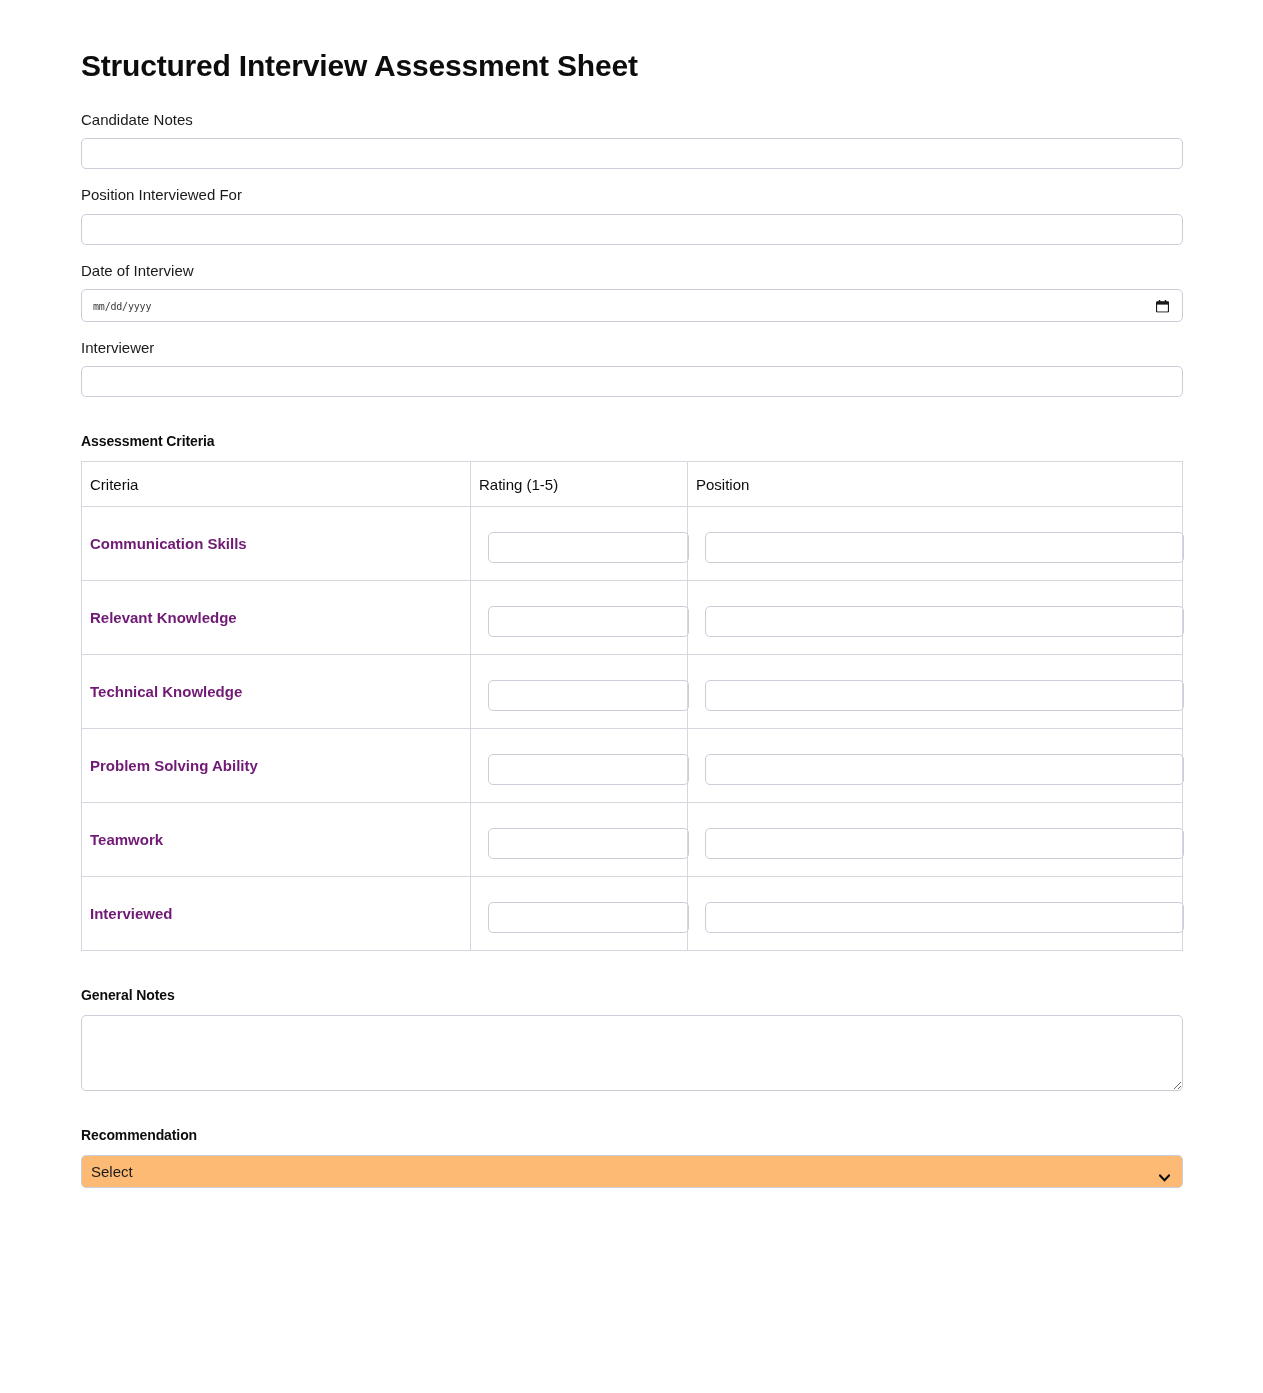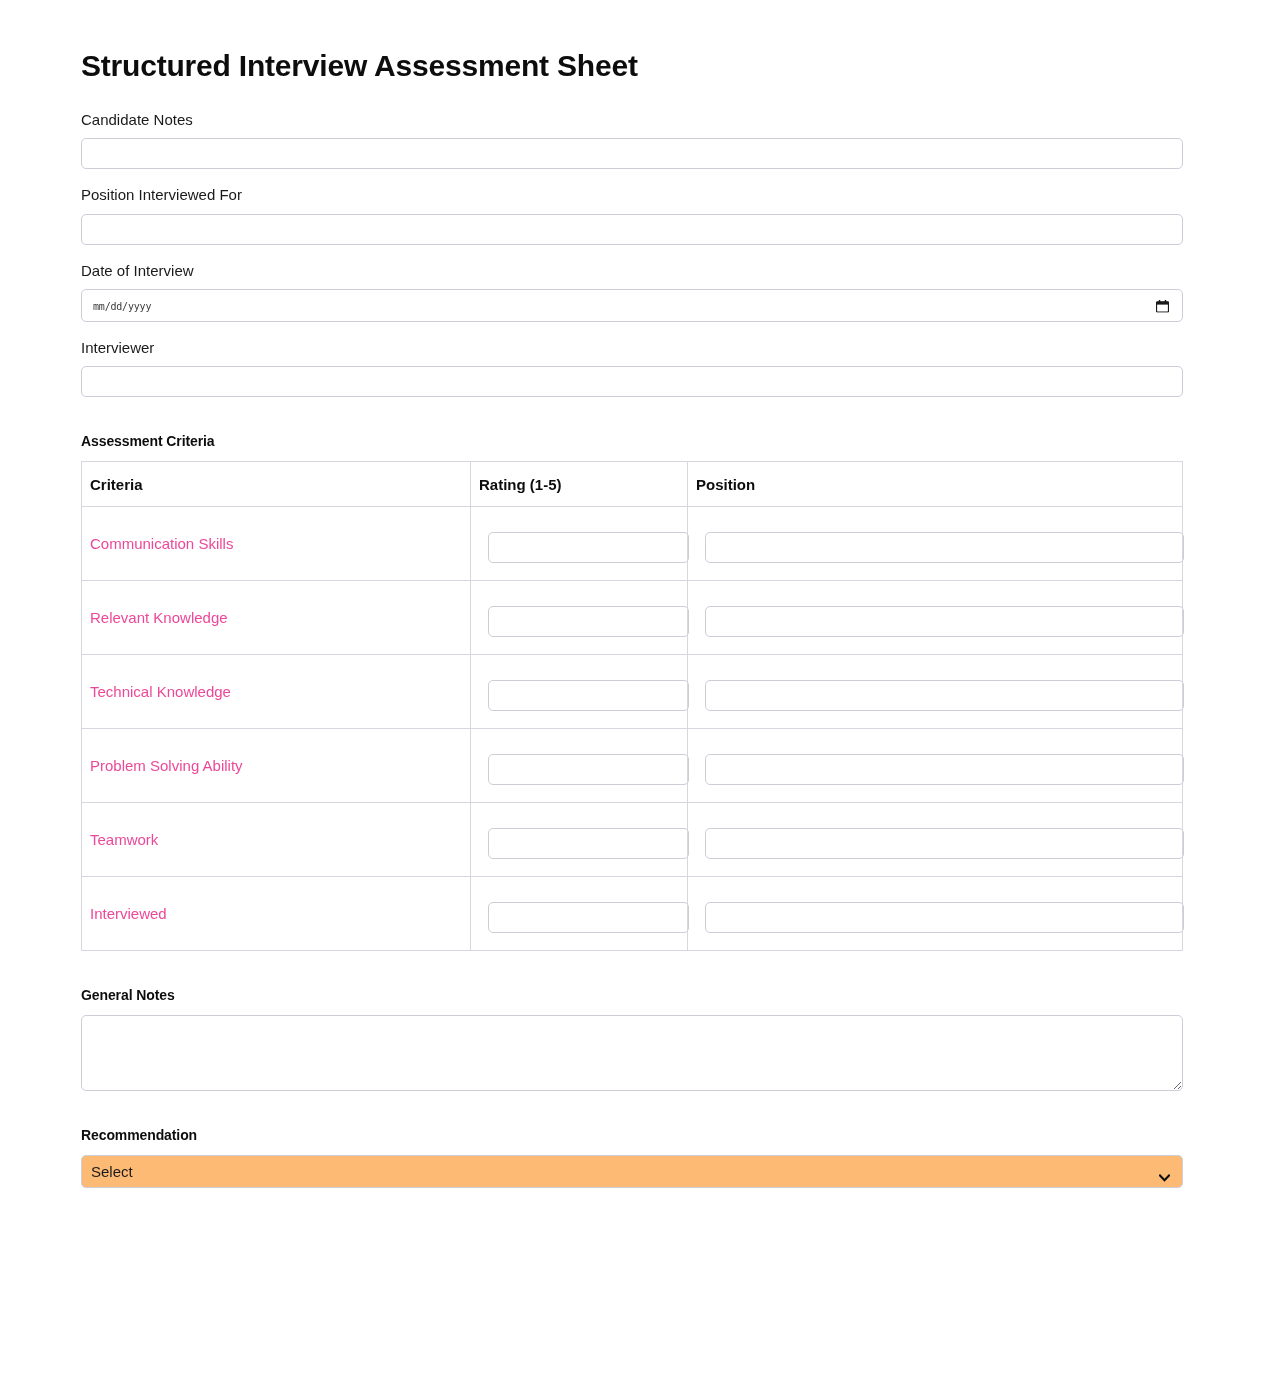--- a/index.html
+++ b/index.html
@@ -95,36 +95,37 @@
     border: 1px solid #d6d6de;
   }
   table.criteria-table th,
   table.criteria-table td {
     border: 1px solid #d6d6de;
     text-align: left;
     vertical-align: middle;
   }
   table.criteria-table th {
     font-size: 15px;
-    font-weight: bold;
+    font-weight: normal;
     color: #0d0d0d;
     padding: 13px 0 13px 8px;
     height: 18px;
   }
   table.criteria-table td {
     padding: 0 0 0 8px;
     height: 73px;
   }
   .col-criteria { width: 389px; }
   .col-rating   { width: 217px; }
   .col-comments { width: 495px; }
   td.criteria-name {
     font-size: 15px;
-    color: #ec4899;
+    color: #701a75;
     padding-left: 8px;
+    font-weight: bold;
   }
   td.cell-input {
     padding: 0;
     vertical-align: top;
   }
   .rating-input {
     box-sizing: border-box;
     display: block;
     width: 201px;
     height: 31px;

